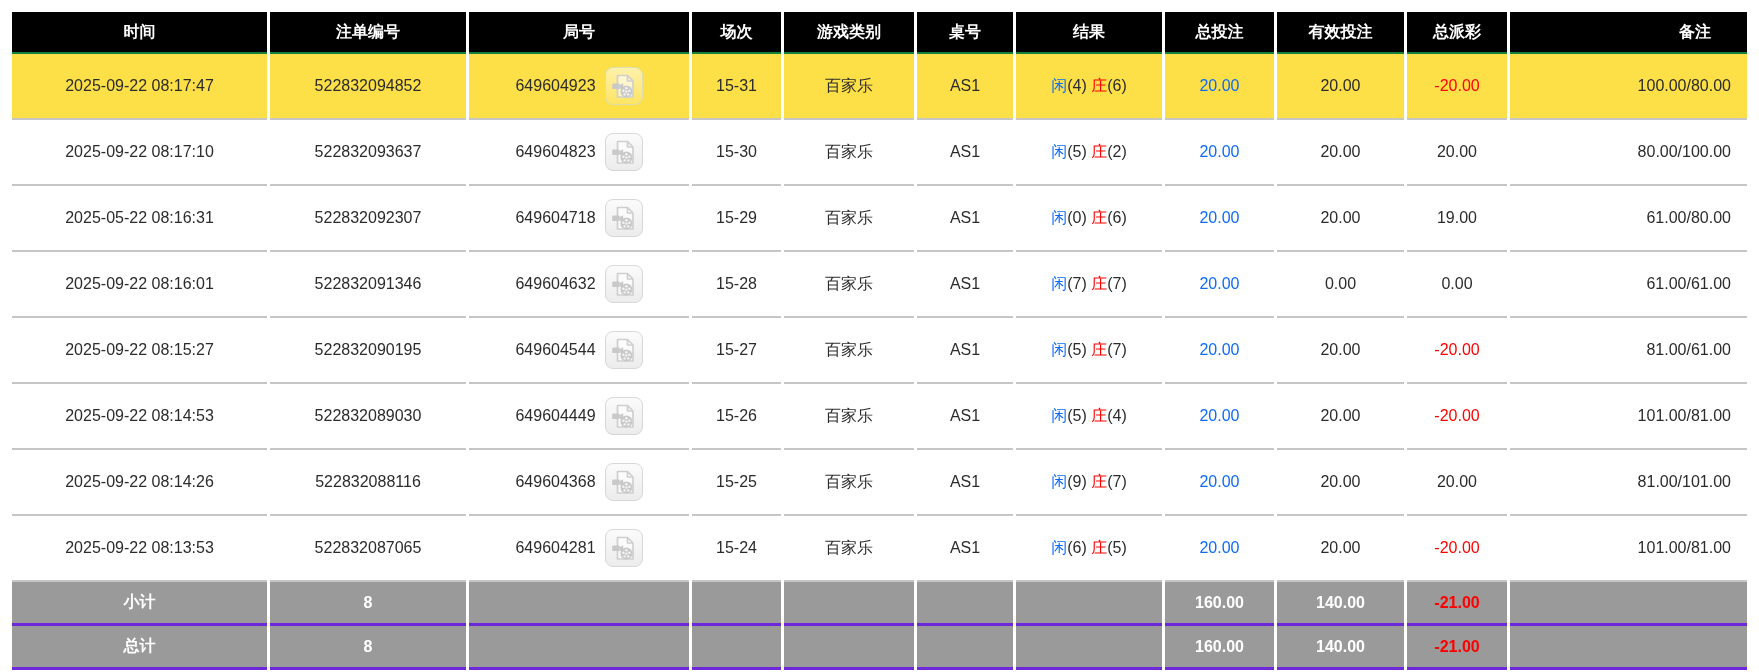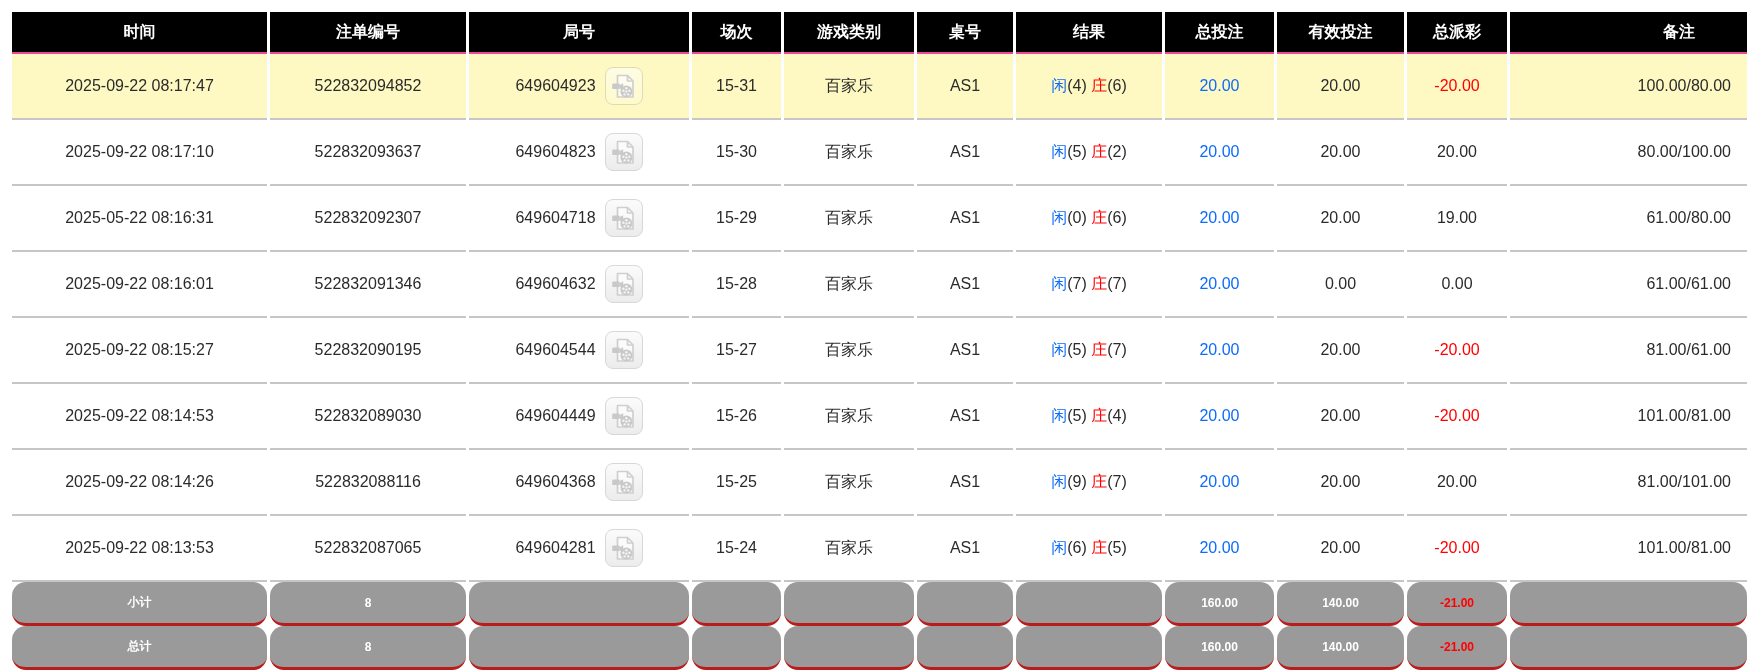--- a/index.html
+++ b/index.html
@@ -20,50 +20,50 @@
     table-layout: fixed;
     width: 1741px;
   }
   th {
     background: #000000;
     color: #ffffff;
     font-size: 16px;
     font-weight: bold;
     height: 40px;
     text-align: center;
-    border-bottom: 2px solid #ec4899;
+    border-bottom: 2px solid #15803d;
     padding: 0;
   }
   td {
     background: #ffffff;
     color: #2b2b2b;
     font-size: 16px;
     text-align: center;
     height: 64px;
     border-bottom: 2px solid #c6c6c6;
     padding: 0;
     white-space: nowrap;
   }
-  tr.highlight td { background: #fef9c3; }
+  tr.highlight td { background: #fde047; }
 
   
   .col-time      { width: 255px; }
   .col-bet_id    { width: 196px; }
   .col-round     { width: 220px; }
   .col-session   { width: 89px;  }
   .col-game_type { width: 130px; }
   .col-table_no  { width: 96px;  }
   .col-result    { width: 146px; }
   .col-total_bet { width: 109px; }
   .col-valid_bet { width: 127px; }
   .col-payout    { width: 100px; }
   .col-remark    { width: auto;  }
 
   td.col-remark { text-align: right; padding-right: 16px; }
-  th.col-remark { text-align: right; padding-right: 52px; }
+  th.col-remark { text-align: right; padding-right: 36px; }
 
   td.blue, span.blue { color: #0d6bfa; }
   td.neg { color: #ff0000; }
   span.red { color: #ff0000; }
   span.dark { color: #2b2b2b; }
 
   .round-wrap {
     display: flex;
     align-items: center;
     justify-content: center;
@@ -84,24 +84,23 @@
   tr.highlight .video-btn {
     border-color: #ddddb0;
     background: linear-gradient(rgba(255,255,255,0.55), rgba(255,255,255,0.15));
   }
   .video-btn svg { display: block; }
 
   tfoot td, tr.summary td {
     background: #9a9a9a;
     color: #ffffff;
     font-weight: bold;
-    font-size: 12px;
+    font-size: 16px;
     height: 41px;
-    border-bottom: 3px solid #b91c1c;
-    border-radius: 14px;
+    border-bottom: 3px solid #6d28d9;
   }
   tr.summary td.neg { color: #ff0000; }
 </style>
 </head>
 <body>
 
 <div class="wrap">
   <table>
     <thead>
       <tr>

